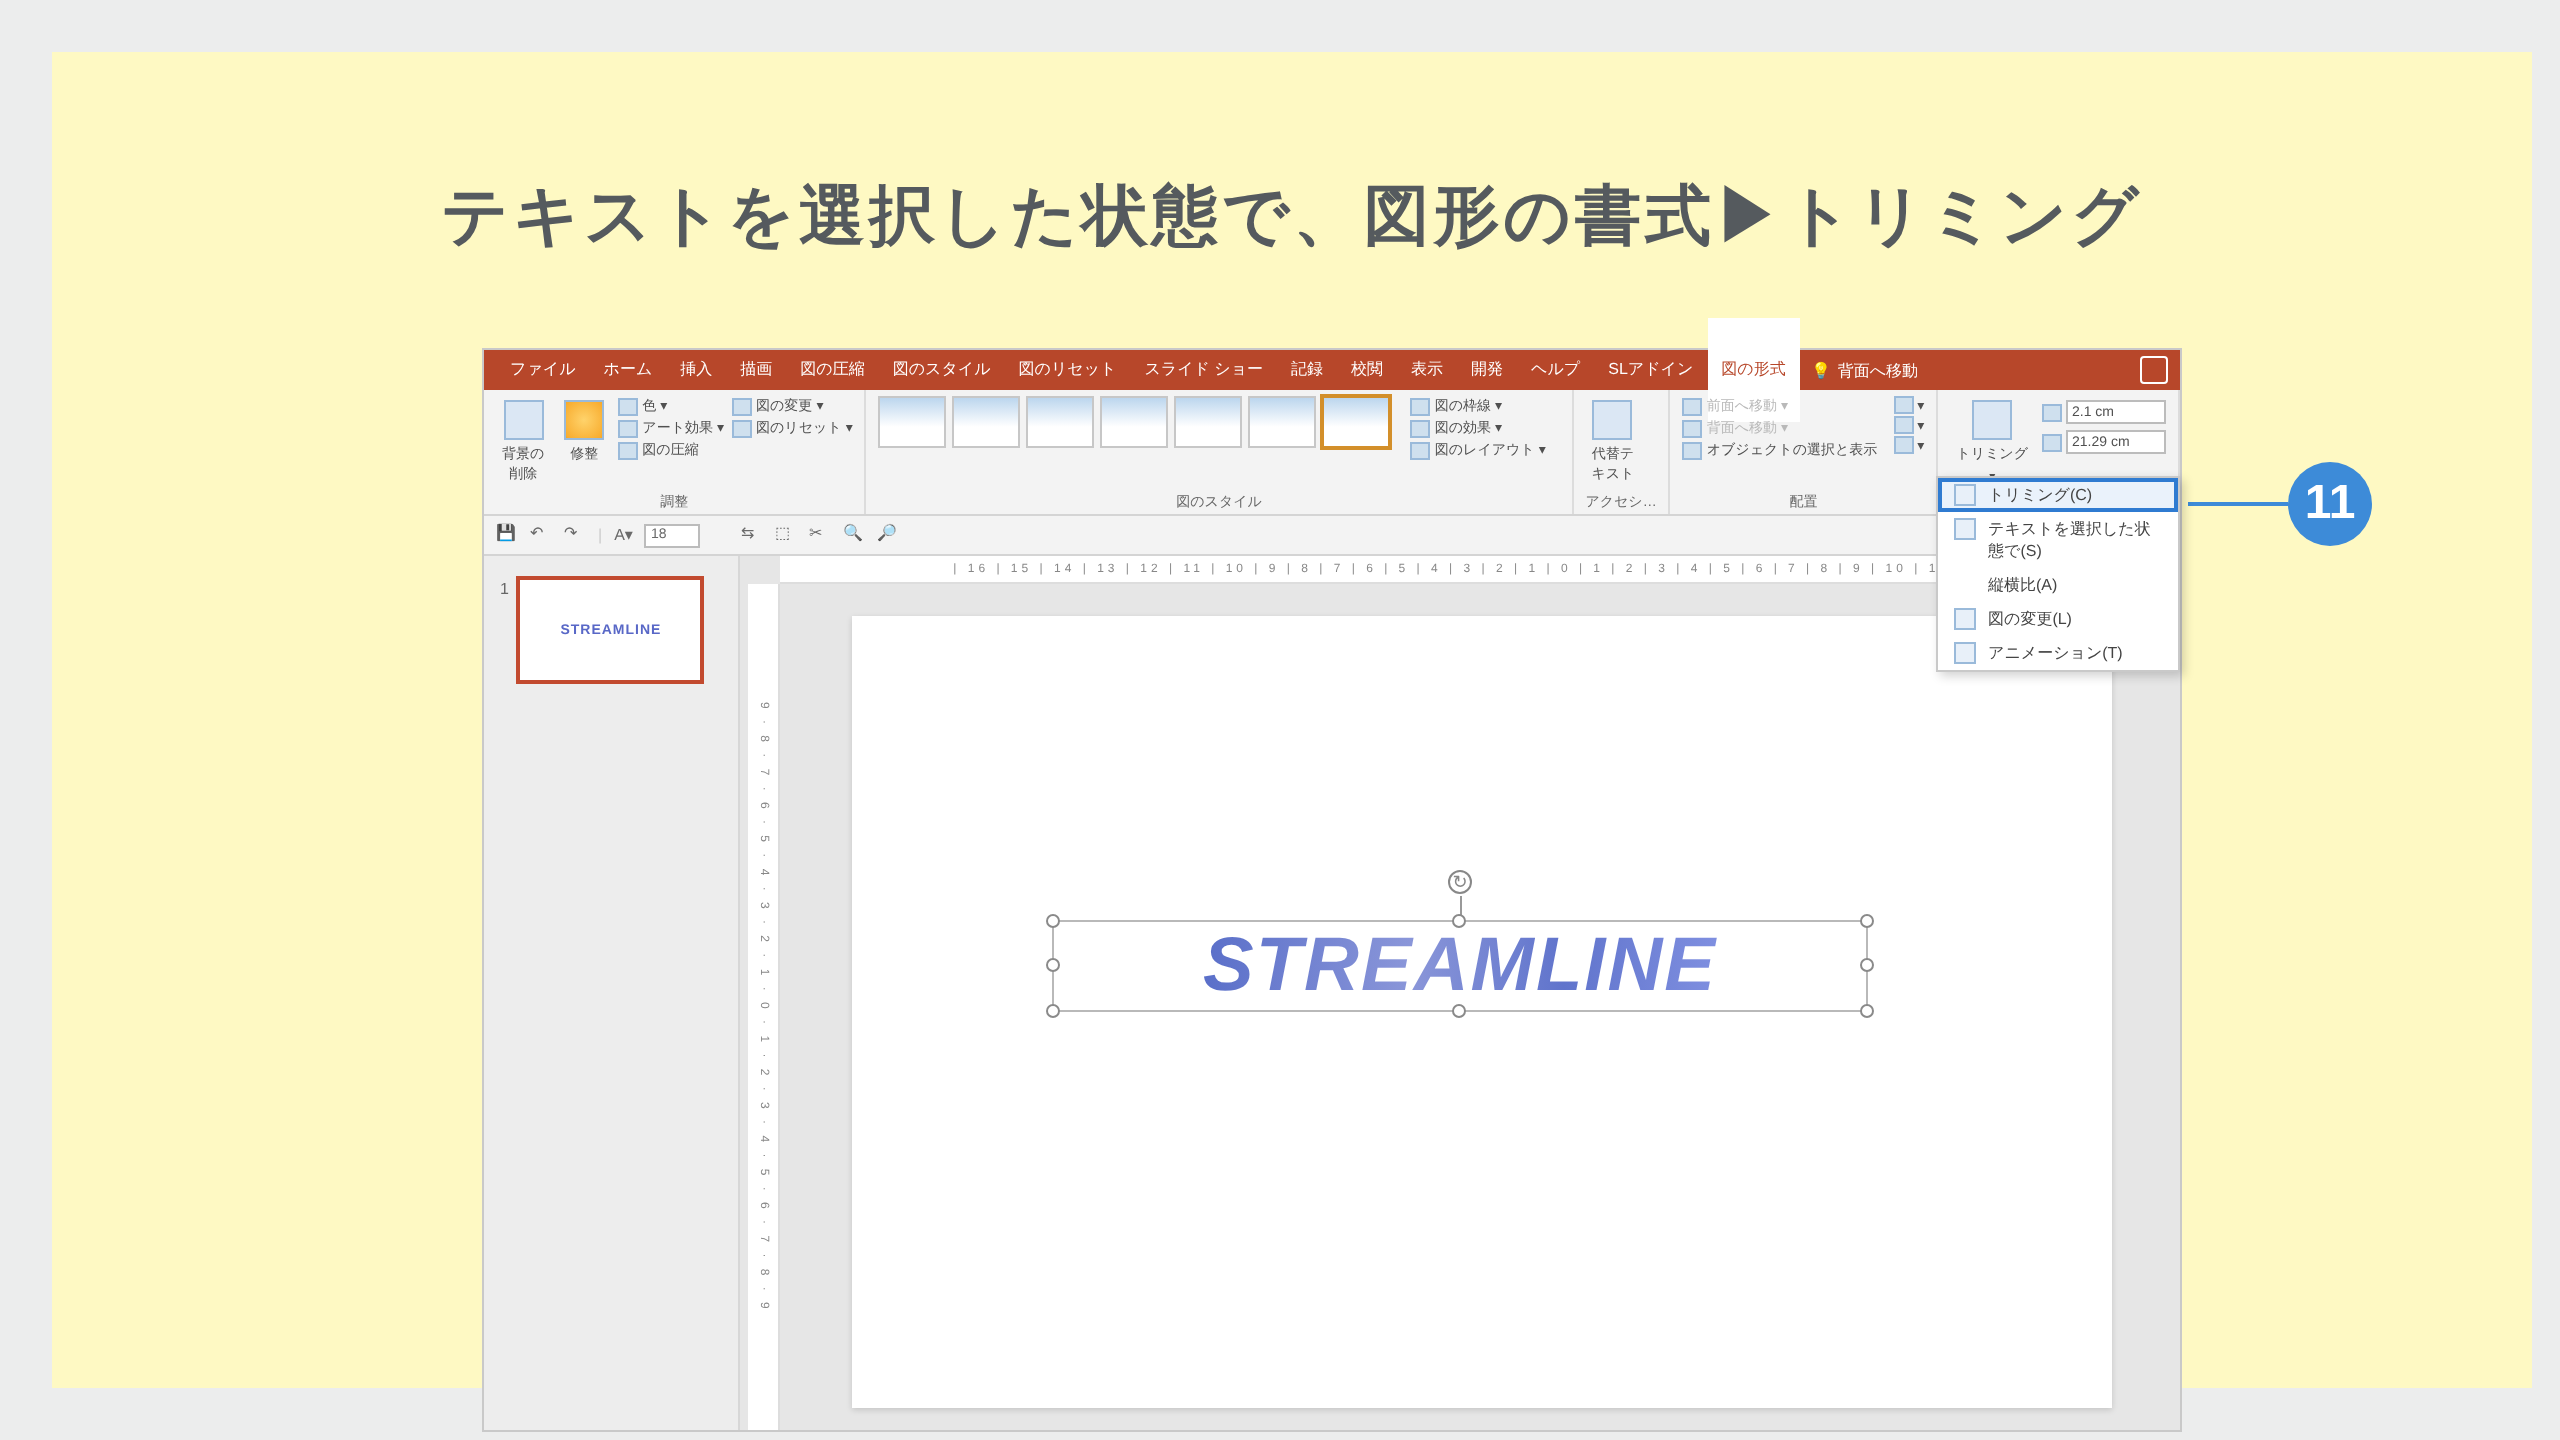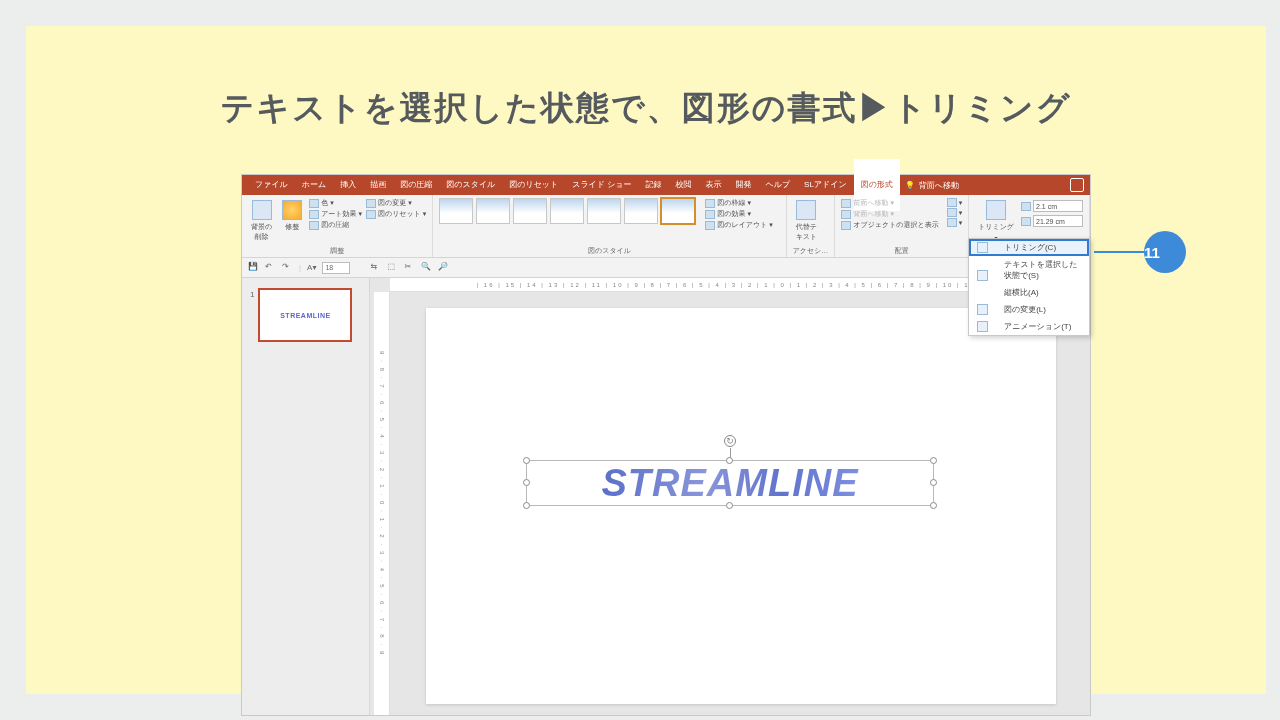--- a/index.html
+++ b/index.html
@@ -39,25 +39,25 @@
 .slide{position:absolute;left:32px;top:12px;width:630px;height:396px;background:#fff;box-shadow:0 1px 3px rgba(0,0,0,.15)}
 .sel-obj{position:absolute;left:100px;top:152px;width:408px;height:46px;border:1px solid #b9b9b9;display:flex;align-items:center;justify-content:center}
 .sel-obj .handle{position:absolute;width:7px;height:7px;background:#fff;border:1px solid #8a8a8a;border-radius:50%}
 .h-tl{left:-4px;top:-4px}.h-tr{right:-4px;top:-4px}.h-bl{left:-4px;bottom:-4px}.h-br{right:-4px;bottom:-4px}
 .h-tm{left:50%;top:-4px;margin-left:-4px}.h-bm{left:50%;bottom:-4px;margin-left:-4px}
 .h-ml{left:-4px;top:50%;margin-top:-4px}.h-mr{right:-4px;top:50%;margin-top:-4px}
 .rot{position:absolute;left:50%;top:-26px;margin-left:-6px;width:12px;height:12px;border:1px solid #888;border-radius:50%;color:#888;font-size:9px;display:flex;align-items:center;justify-content:center}
 .rot:after{content:"";position:absolute;left:50%;top:12px;width:1px;height:10px;background:#999}
 .wordart{font-size:38px;font-weight:800;font-style:italic;letter-spacing:1px;background:linear-gradient(90deg,#5a6fc9,#8a96d9 40%,#6074cc 70%,#7f8fe0);-webkit-background-clip:text;background-clip:text;color:transparent;font-family:Arial,sans-serif}
 .dropdown{position:absolute;right:0;top:63px;width:122px;background:#fff;border:1px solid #c9c9c9;box-shadow:2px 2px 5px rgba(0,0,0,.18);font-size:8px;color:#444;z-index:20}
-.dropdown .mi{display:flex;align-items:flex-end;gap:16px;padding:3px 8px;cursor:pointer}
+.dropdown .mi{display:flex;align-items:flex-start;gap:6px;padding:3px 8px;cursor:pointer}
 .dropdown .mi .mic{width:11px;height:11px;border:1px solid #9abada;background:#e8f0f9;flex-shrink:0}
 .dropdown .mi.hl{outline:2px solid #2f7bd1;outline-offset:-2px;background:#eaf2fb}
 .callout-line{position:absolute;background:#3d8bd8;height:2px}
-.callout-n{position:absolute;width:42px;height:42px;border-radius:50%;background:#3d8bd8;color:#fff;display:flex;align-items:center;justify-content:flex-start;font-size:15px;font-weight:600}
+.callout-n{position:absolute;width:42px;height:42px;border-radius:50%;background:#3d8bd8;color:#fff;display:flex;align-items:center;justify-content:center;font-size:24px;font-weight:600}
 .crop-btn{position:relative}
 </style>
 </head>
 <body>
 
 <div class="card">
   <div class="headline">テキストを選択した状態で、図形の書式▶トリミング</div>
 
   <div class="app">
 

